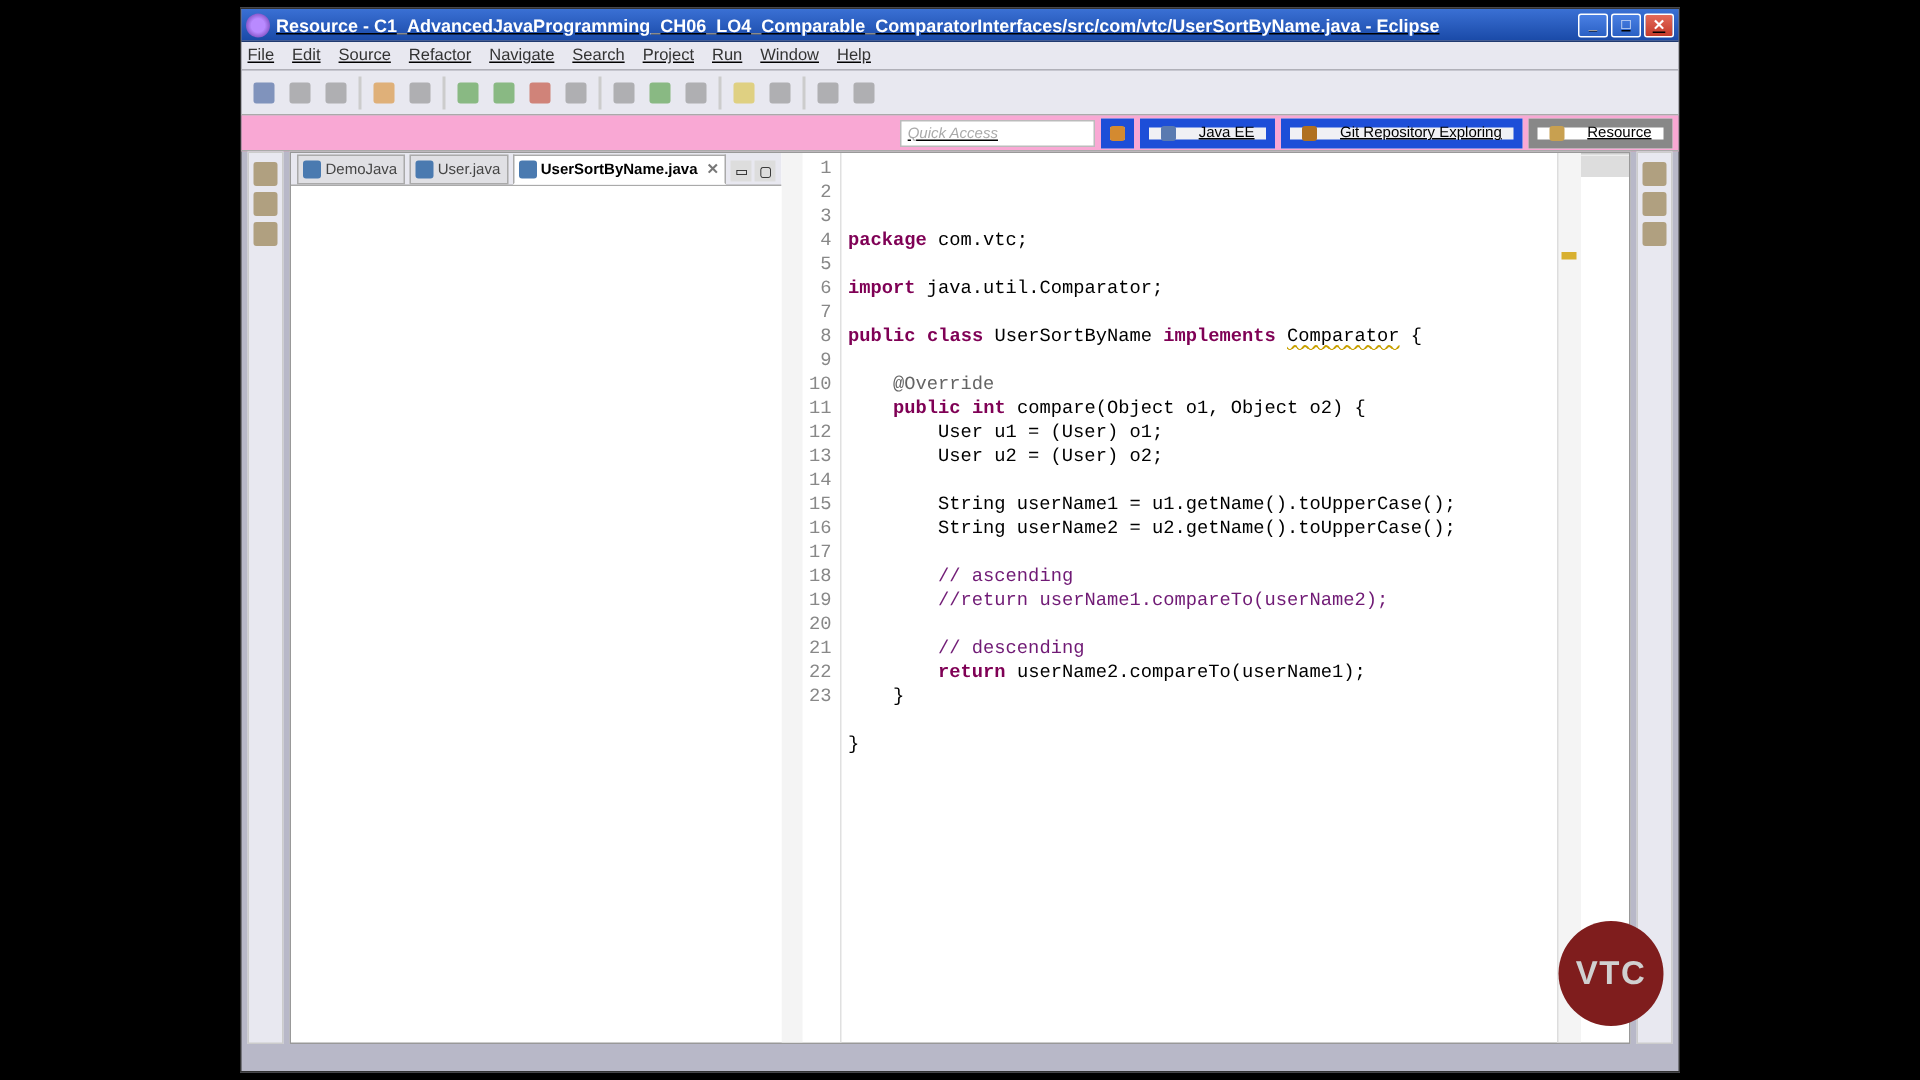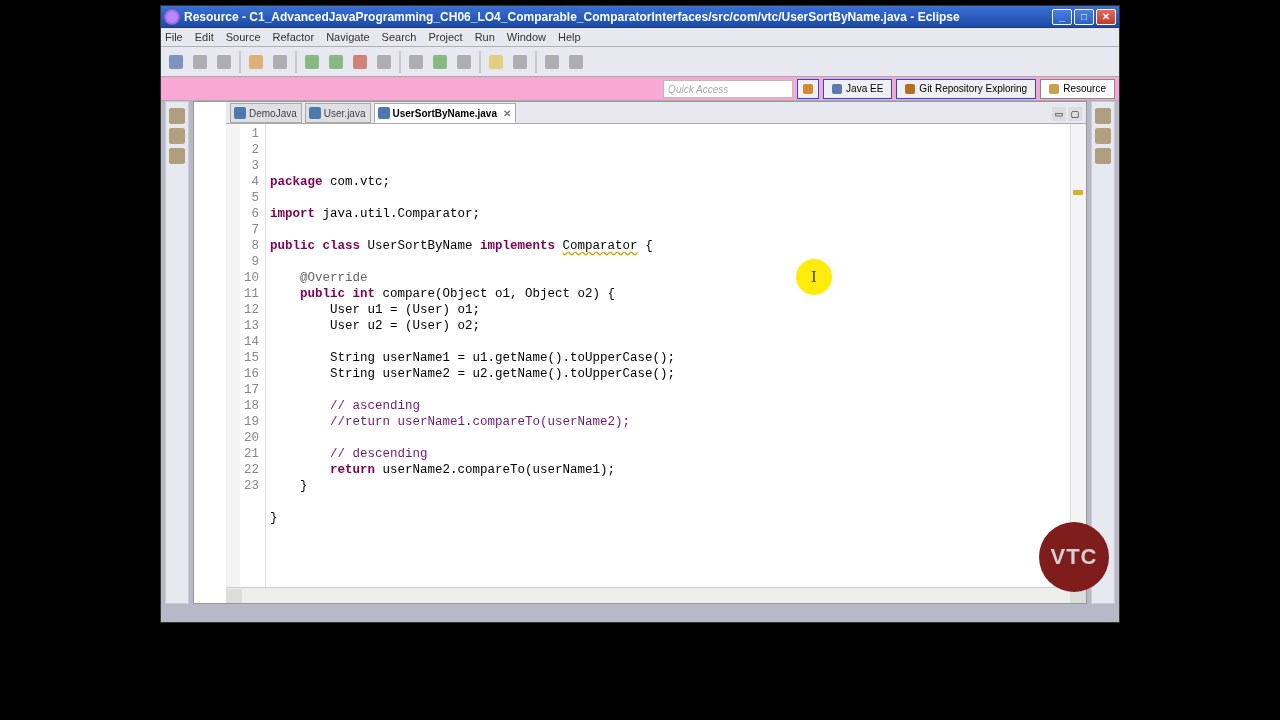--- a/index.html
+++ b/index.html
@@ -10,23 +10,24 @@
     width: 1280px;
     height: 720px;
     overflow: hidden;
     position: relative;
   }
   .desktop {
     position: absolute;
     left: 160px;
     top: 5px;
     width: 960px;
-    height: 618px;
+    height: 710px;
     background: #b8b8c8;
     border: 1px solid #333;
+    text-decoration: underline;
   }
   
   .titlebar {
     height: 22px;
     background: linear-gradient(to bottom, #3a70d4, #1a4aa8);
     display: flex;
     align-items: center;
     padding: 0 3px;
     color: #fff;
     font-weight: bold;
@@ -115,24 +116,24 @@
     background: #fff;
     font-size: 10px;
     color: #aaa;
     padding: 0 4px;
     font-style: italic;
     line-height: 17px;
   }
   .persp-btn {
     height: 20px;
     padding: 0 8px;
-    border: 1px solid #1d4ed8;
+    border: 6px solid #1d4ed8;
     background: #f0f0f4;
     font-size: 10px;
-    display:flex; align-items:center; gap:4px;
+    display:flex; align-items:center; gap:15px;
     cursor:pointer;
   }
   .persp-btn.active { background:#fff; border-color:#888;}
   .persp-icon { width:10px; height:10px; display:inline-block; background:#d48a30; border-radius:2px;}
   .persp-icon.git{background:#b07020;}
   .persp-icon.res{background:#c8a050;}
   .persp-icon.je{background:#5a7ab0;}
   .persp-btn.iconsel{ width:22px; padding:0; justify-content:center;}
 
   
@@ -151,23 +152,22 @@
     display:flex; flex-direction:column; gap:4px; padding-top:6px;
     align-items:center;
   }
   .tray-icn{ width:16px;height:16px; background:#b0a080; border-radius:2px;}
   .editor-container {
     flex: 1;
     margin: 0 4px;
     border: 1px solid #999;
     background: #fff;
     display: flex;
-    flex-direction: column;
+    flex-direction: row;
     position:relative;
-    padding-left:32px;
   }
   
   .ed-tabs {
     height: 22px;
     background: #e8e8f0;
     display: flex;
     align-items: flex-end;
     padding: 0 4px;
     border-bottom: 1px solid #aaa;
   }

